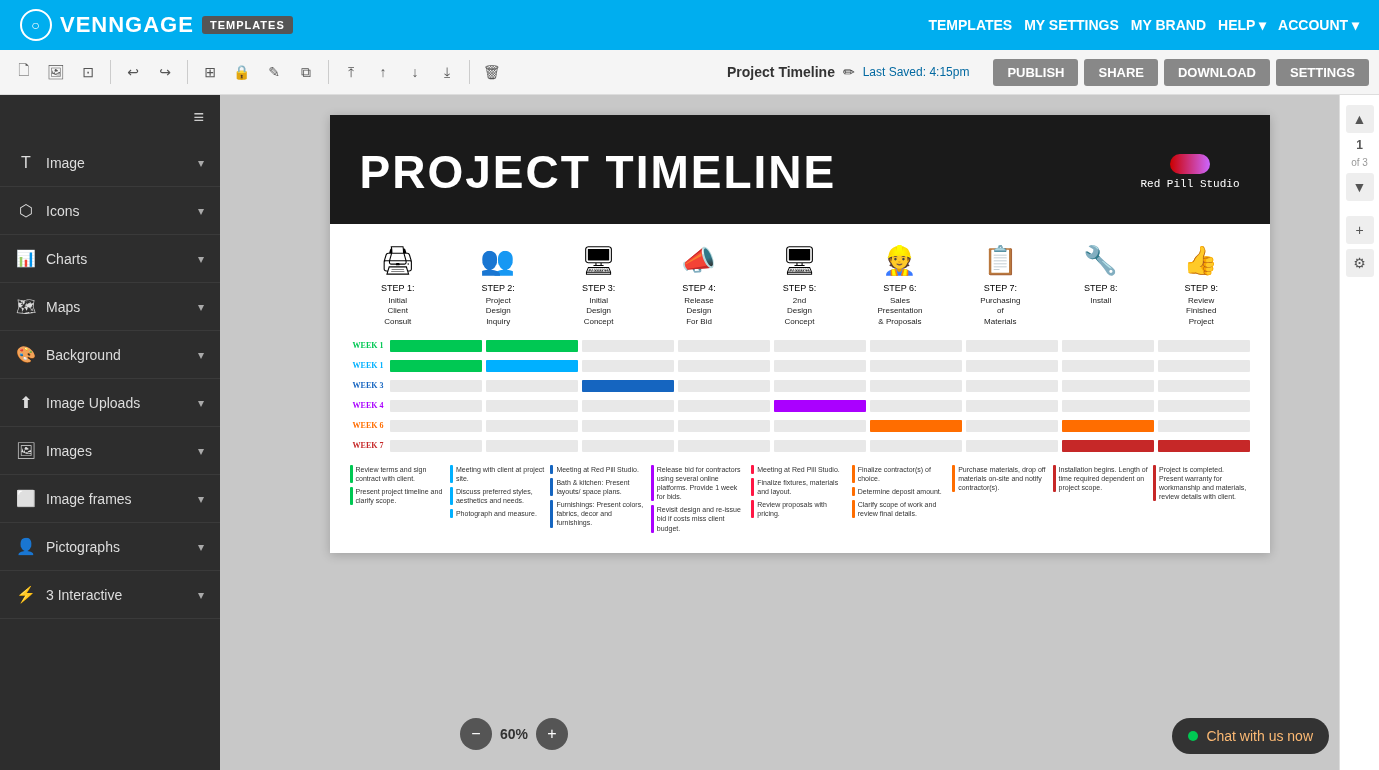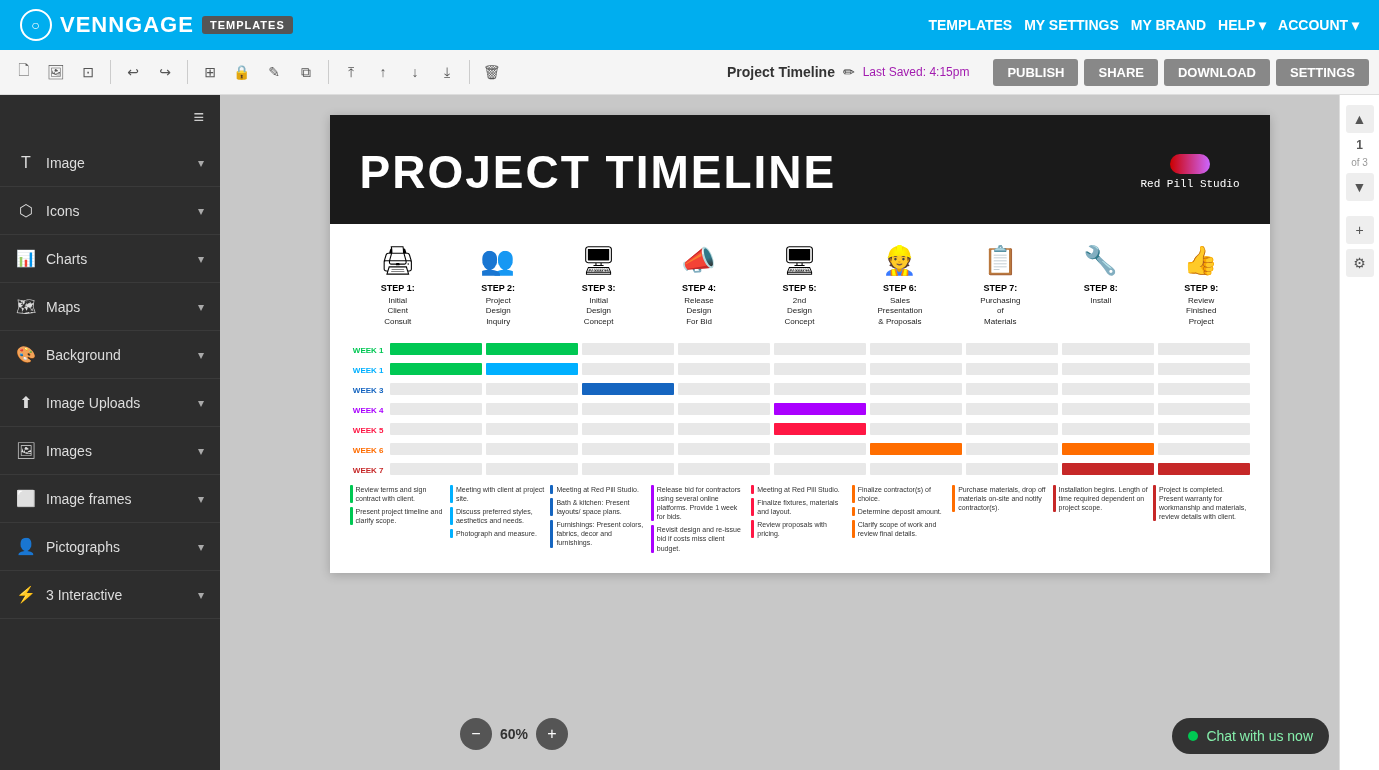--- a/index.html
+++ b/index.html
@@ -27,21 +27,21 @@
       border-bottom: 1px solid #ddd;
       display: flex;
       align-items: center;
       padding: 0 10px;
       gap: 4px;
     }
     .toolbar-btn { width: 28px; height: 28px; border: none; background: transparent; cursor: pointer; display: flex; align-items: center; justify-content: center; font-size: 14px; color: #555; border-radius: 3px; }
     .toolbar-sep { width: 1px; height: 24px; background: #ccc; margin: 0 4px; }
     #doc-title-area { margin-left: auto; display: flex; align-items: center; gap: 8px; font-size: 14px; color: #333; }
     #doc-title { font-weight: bold; }
-    #last-saved { color: #a21caf; font-size: 12px; }
+    #last-saved { color: #0369a1; font-size: 12px; }
     #top-actions { display: flex; gap: 6px; margin-left: 20px; }
     .top-action-btn { padding: 6px 14px; font-size: 13px; font-weight: bold; border: none; cursor: pointer; border-radius: 3px; }
     #publish-btn { background: #888; color: white; }
     #share-btn { background: #888; color: white; }
     #download-btn { background: #888; color: white; }
     #settings-btn { background: #888; color: white; }
 
     
     #app-body { display: flex; height: calc(770px - 95px); }
 
@@ -112,21 +112,21 @@
     }
     .zoom-btn { width: 32px; height: 32px; background: #555; color: white; border: none; border-radius: 50%; cursor: pointer; font-size: 16px; display: flex; align-items: center; justify-content: center; }
     #zoom-level { font-size: 14px; color: #333; font-weight: bold; }
 
     
     #chat-widget {
       position: absolute;
       bottom: 16px;
       right: 50px;
       background: #333;
-      color: #86efac;
+      color: #fdba74;
       padding: 10px 16px;
       border-radius: 25px;
       font-size: 14px;
       cursor: pointer;
       display: flex;
       align-items: center;
       gap: 8px;
     }
     #chat-dot { width: 10px; height: 10px; background: #00c853; border-radius: 50%; }
 
@@ -175,32 +175,33 @@
       gap: 4px;
     }
     .step-col {
       flex: 1;
       display: flex;
       flex-direction: column;
       align-items: center;
       text-align: center;
     }
     .step-icon { font-size: 28px; margin-bottom: 6px; }
-    .step-label { font-size: 9px; font-weight: 700; text-transform: uppercase; line-height: 1.2; }
+    .step-label { font-size: 9px; font-weight: 400; text-transform: uppercase; line-height: 1.2; }
     .step-desc { font-size: 8px; line-height: 1.3; margin-top: 2px; color: #222; }
 
     
     #gantt-area {
       padding: 0 20px;
     }
     .gantt-row {
       display: flex;
-      align-items: flex-end;
+      align-items: center;
       height: 18px;
       margin-bottom: 2px;
+      font-family: Liberation Serif, serif;
     }
     .week-label {
       width: 40px;
       font-size: 8px;
       font-weight: bold;
       flex-shrink: 0;
       text-align: right;
       padding-right: 6px;
     }
     .gantt-cells {
@@ -512,36 +513,20 @@
             <div class="gantt-cell">
                 <div class="gantt-bar" style="background:#aa00ff;width:100%"></div>
               </div>
             <div class="gantt-cell"></div>
             <div class="gantt-cell"></div>
             <div class="gantt-cell"></div>
             <div class="gantt-cell"></div>
           </div>
         </div>
 
-        <div class="gantt-row">
-          <div class="week-label wl-5">WEEK 5</div>
-          <div class="gantt-cells">
-            <div class="gantt-cell"></div>
-            <div class="gantt-cell"></div>
-            <div class="gantt-cell"></div>
-            <div class="gantt-cell"></div>
-            <div class="gantt-cell">
-                <div class="gantt-bar" style="background:#ff1744;width:100%"></div>
-              </div>
-            <div class="gantt-cell"></div>
-            <div class="gantt-cell"></div>
-            <div class="gantt-cell"></div>
-            <div class="gantt-cell"></div>
-          </div>
-        </div>
 
         <div class="gantt-row">
           <div class="week-label wl-6">WEEK 6</div>
           <div class="gantt-cells">
             <div class="gantt-cell"></div>
             <div class="gantt-cell"></div>
             <div class="gantt-cell"></div>
             <div class="gantt-cell"></div>
             <div class="gantt-cell"></div>
             <div class="gantt-cell">

